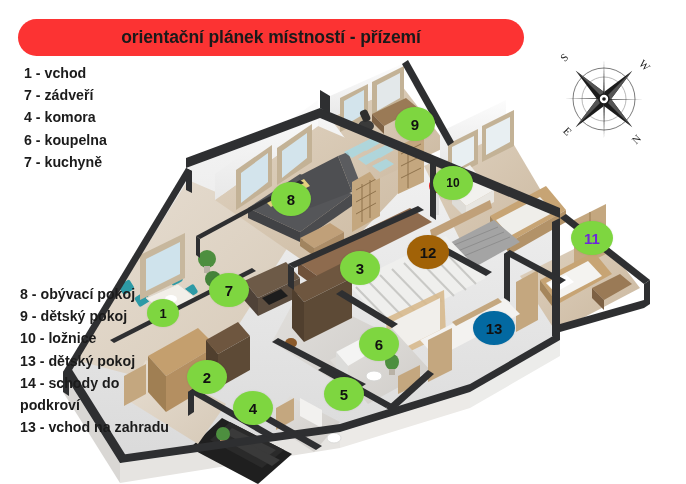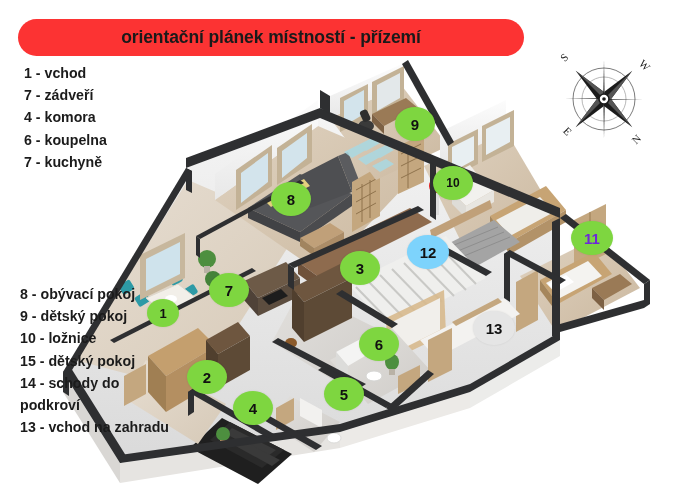--- a/index.html
+++ b/index.html
@@ -423,21 +423,21 @@
     <div class="legend-item">7 - zádveří</div>
     <div class="legend-item">4 - komora</div>
     <div class="legend-item">6 - koupelna</div>
     <div class="legend-item">7 - kuchyně</div>
   </div>
 
   <div class="legend" id="legend-bottom">
     <div class="legend-item">8 - obývací pokoj</div>
     <div class="legend-item">9 - dětský pokoj</div>
     <div class="legend-item">10 - ložnice</div>
-    <div class="legend-item">15 - dětský pokoj</div>
+    <div class="legend-item">13 - dětský pokoj</div>
     <div class="legend-item">14 - schody do</div>
     <div class="legend-item">podkroví</div>
     <div class="legend-item">13 - vchod na zahradu</div>
   </div>
 
   <svg id="compass" viewBox="0 0 102 102">
     <circle cx="51" cy="51" r="31" fill="none" stroke="#7b7b7b" stroke-width="1"></circle>
     <circle cx="51" cy="51" r="22" fill="none" stroke="#9a9a9a" stroke-width="0.7"></circle>
     <g transform="rotate(45 51 51)">
 
@@ -496,21 +496,21 @@
       </div>
       <div class="marker" title="dětský pokoj" style="left: 395px; top: 107px; width: 40px; height: 34px; background: rgb(126, 214, 64); color: rgb(17, 17, 17); font-size: 15px;">
         <span>9</span>
       </div>
       <div class="marker" title="ložnice" style="left: 433px; top: 166px; width: 40px; height: 34px; background: rgb(126, 214, 64); color: rgb(17, 17, 17); font-size: 12px;">
         <span>10</span>
       </div>
       <div class="marker" title="dětský pokoj" style="left: 571px; top: 221px; width: 42px; height: 34px; background: rgb(126, 214, 64); color: #6d28d9; font-size: 15px;">
         <span>11</span>
       </div>
-      <div class="marker" title="schody do podkroví" style="left: 407px; top: 235px; width: 42px; height: 34px; background: #7dd3fc; color: rgb(17, 17, 17); font-size: 15px;">
+      <div class="marker" title="schody do podkroví" style="left: 407px; top: 235px; width: 42px; height: 34px; background: #a16207; color: rgb(17, 17, 17); font-size: 15px;">
         <span>12</span>
       </div>
-      <div class="marker" title="vchod na zahradu" style="left: 473px; top: 311px; width: 42px; height: 34px; background: #e5e5e5; color: rgb(17, 17, 17); font-size: 15px;">
+      <div class="marker" title="vchod na zahradu" style="left: 473px; top: 311px; width: 42px; height: 34px; background: #0369a1; color: rgb(17, 17, 17); font-size: 15px;">
         <span>13</span>
       </div>
     </div>
 
 </div>
 
 </body></html>

